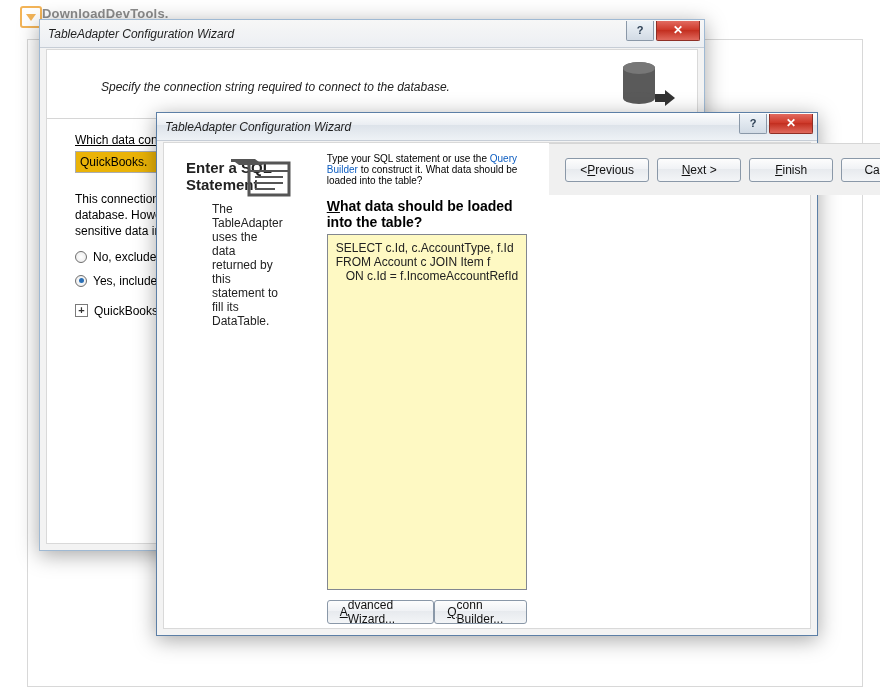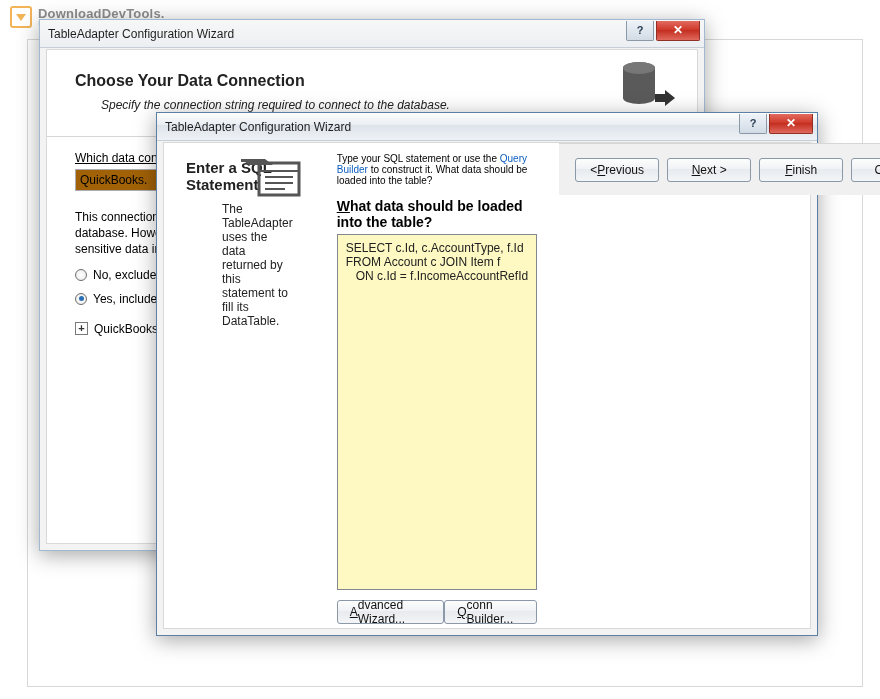--- a/index.html
+++ b/index.html
@@ -16,23 +16,23 @@
   .outer-frame {
     position: absolute;
     left: 27px; top: 39px;
     width: 836px; height: 648px;
     background: #fff;
     border: 1px solid #d8d8d8;
   }
   
   .watermark {
     position: absolute;
-    left: 10px; top: 6px;
+    left: 20px; top: 6px;
     display: flex; align-items: flex-end;
-    gap: 6px;
+    gap: 0;
     opacity: 0.85;
   }
   .wm-icon {
     width: 22px; height: 22px;
     border: 2px solid #f2a83b;
     border-radius: 3px;
     display: inline-flex; align-items: center; justify-content: center;
   }
   .wm-arrow {
     width: 0; height: 0;
@@ -60,21 +60,21 @@
   }
   .titlebar {
     height: 28px;
     background: linear-gradient(#fdfdfd, #e9edf2 45%, #dde3ea 46%, #eef2f6);
     border-bottom: 1px solid #c6cdd6;
     display: flex; align-items: center;
     padding: 0 4px 0 8px;
     position: relative;
   }
   .window.back .titlebar { background: linear-gradient(#f7f7f7,#eceff3); }
-  .title-text { color: #1f1f1f; font-size: 12px; flex: 1; white-space: nowrap; }
+  .title-text { color: #1f1f1f; font-size: 12px; flex: 1; white-space: nowrap; font-style: italic; }
   .tb-btns { display: flex; height: 20px; margin-top: -6px; }
   .tb-btn {
     height: 20px;
     border: 1px solid #8a98a8;
     border-top: none;
     display: flex; align-items: center; justify-content: center;
   }
   .tb-help {
     width: 28px;
     background: linear-gradient(#eef3f8,#d2dbe5);
@@ -107,21 +107,21 @@
   .hdr-title { font-size: 16px; font-weight: 600; color: #222; }
   .hdr-sub { font-size: 12px; color: #222; margin: 8px 0 0 26px; font-style: italic; }
   .divider { height: 1px; background: #d6d6d6; margin: 14px 0 0 0; }
   .back-content { padding: 14px 28px; font-size: 12px; }
   .back-label { margin-bottom: 4px; }
   .back-label .u { text-decoration: underline; }
   .combo {
     display: flex; align-items: center;
     width: 120px; height: 22px;
     border: 1px solid #abadb3;
-    background: #a16207;
+    background: #eab308;
     padding: 0 4px;
     font-size: 12px;
   }
   .back-para { margin-top: 18px; line-height: 1.35; }
   .radio-row { display: flex; align-items: center; gap: 6px; margin-top: 10px; }
   .radio {
     width: 12px; height: 12px; border: 1px solid #6e6e6e; border-radius: 50%;
     display: inline-flex; align-items: center; justify-content: center;
     background: radial-gradient(#fff,#e8e8e8);
   }
@@ -131,21 +131,21 @@
   .exp-box {
     width: 13px; height: 13px; border: 1px solid #7a7a7a; background: #fff;
     display:inline-flex;align-items:center;justify-content:center;
     font-size: 11px; line-height: 1; font-weight: bold; color:#333;
   }
 
   
   .front-content { position: absolute; inset:0; display:flex; flex-direction:row; }
   .front-head { padding: 16px 22px 8px 22px; position: relative; }
   .front-title { font-size: 15px; font-weight: bold; color: #222; }
-  .front-sub { font-size: 12px; margin: 9px 0 0 36px; color:#222;}
+  .front-sub { font-size: 12px; margin: 9px 0 0 26px; color:#222;}
   .front-icon { position:absolute; right: 14px; top: 10px; }
   .front-body { padding: 6px 22px 0 22px; flex:1; display:flex; flex-direction:column; }
   .link-line { color: #0e5ec1; font-size: 10px; margin-top: 4px; }
   .link-line .lnk { color: #0e5ec1; text-decoration: none; }
   .field-label { font-size: 14px; font-weight: bold; margin: 12px 0 4px 0; }
   .field-label .u { text-decoration: underline; }
   .sql-box {
     flex: 1;
     border: 1px solid #828790;
     background: #fef9c3;
@@ -202,21 +202,20 @@
       <div class="tb-btn tb-help">
           <span class="q">?</span>
         </div>
       <div class="tb-btn tb-close">
           <span class="x">✕</span>
         </div>
     </div>
   </div>
   <div class="window-body">
     <div class="hdr-block">
-      <div class="hdr-title">Choose Your Data Connection</div>
       <div class="hdr-sub">Specify the connection string required to connect to the database.</div>
       <span class="db-icon">
         <svg width="60" height="50" viewBox="0 0 60 50">
           <ellipse cx="20" cy="8" rx="16" ry="6" fill="#5a5a5a"></ellipse>
           <rect x="4" y="8" width="32" height="30" fill="#5a5a5a"></rect>
           <ellipse cx="20" cy="38" rx="16" ry="6" fill="#5a5a5a"></ellipse>
           <ellipse cx="20" cy="8" rx="16" ry="6" fill="#777"></ellipse>
           <path d="M36 34 h10 v-4 l10 8 l-10 8 v-4 h-10 z" fill="#333"></path>
         </svg>
       </span>

